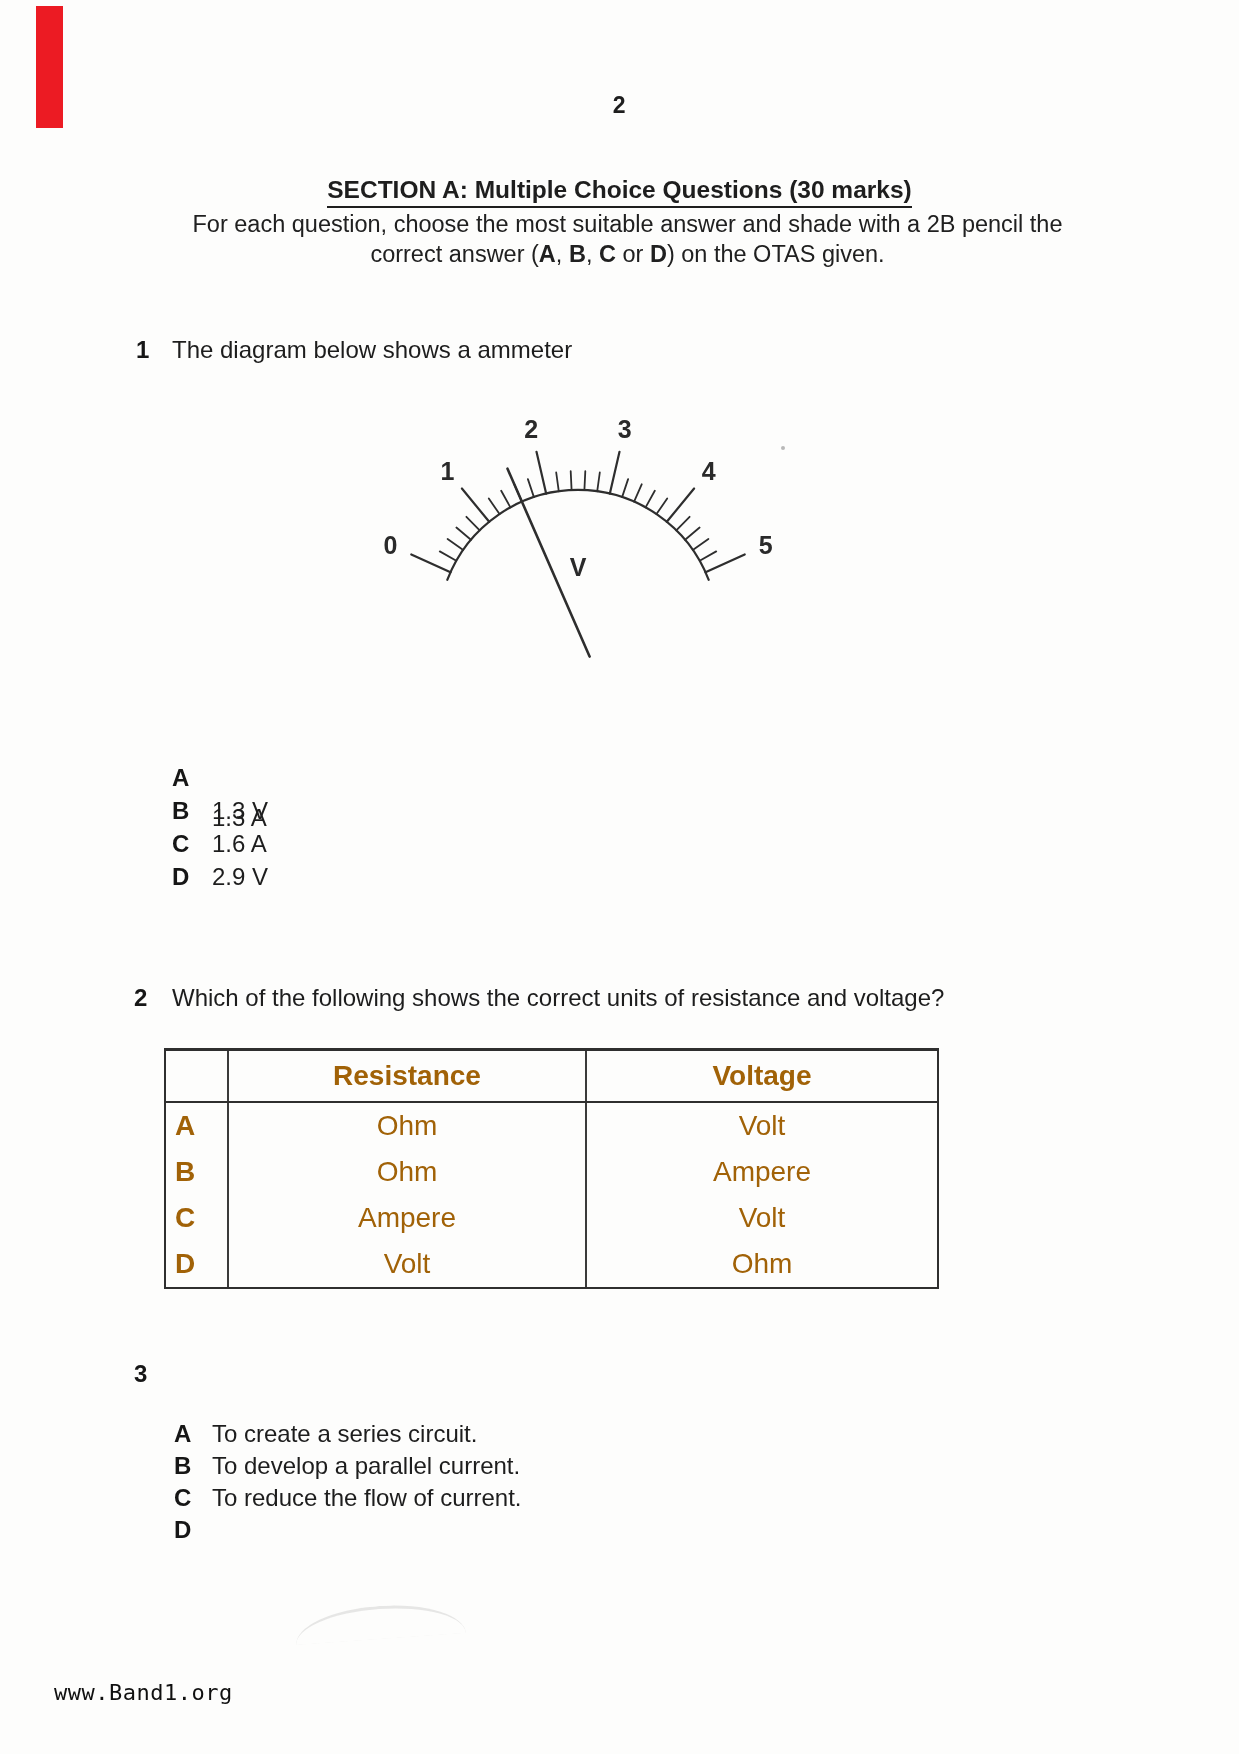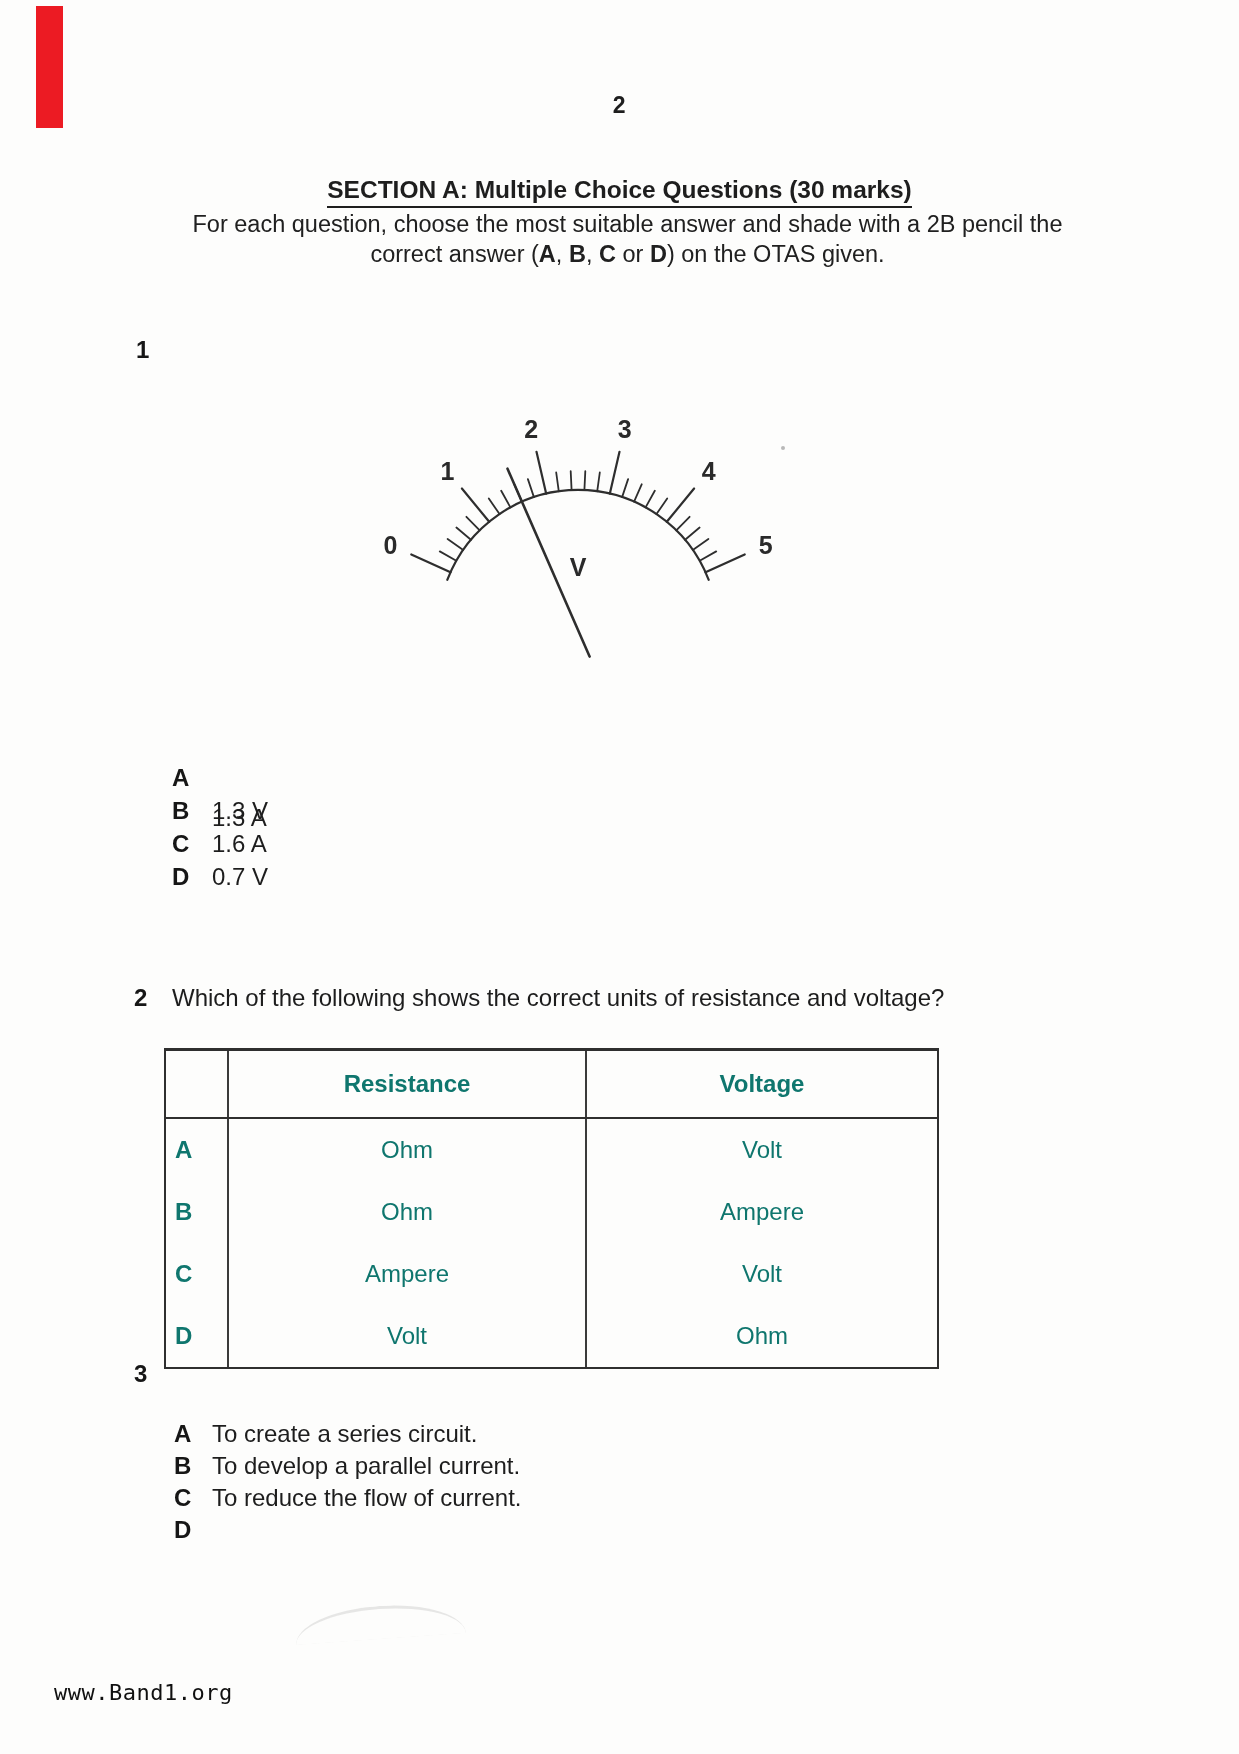--- a/index.html
+++ b/index.html
@@ -20,21 +20,21 @@
   .instr{font-size:23.5px;color:#202020;padding-left:8px;}
   .bseg{font-weight:bold;}
   .qnum{font-size:24px;font-weight:bold;color:#161616;}
   .qtext{font-size:24px;color:#1d1d1d;white-space:nowrap;}
   .opt-letter{font-size:24px;font-weight:bold;color:#161616;}
   .opt-text{font-size:24px;color:#1d1d1d;white-space:nowrap;}
   svg .ln{stroke:#2e2e2e;fill:none;stroke-linecap:round;}
   svg text{font-family:"Liberation Sans",sans-serif;font-weight:bold;fill:#2a2a2a;}
   
   #units-table{border-collapse:collapse;table-layout:fixed;width:771px;background:transparent;}
-  #units-table td,#units-table th{padding:8px;font-size:24px;color:#0f766e;}
+  #units-table td,#units-table th{padding:0;font-size:28px;color:#a16207;}
   #units-table .col-letter{width:62px;}
   #units-table .col-res{width:358px;}
   #units-table .col-vol{width:351px;}
   #units-table thead th{height:50px;font-weight:bold;text-align:center;border-bottom:2.5px solid #2f2f2f;}
   #units-table tbody td{height:46px;}
   #units-table tbody td.letter{font-weight:bold;text-align:left;padding-left:9px;}
   #units-table td.val{text-align:center;}
   .vline{border-left:2px solid #3a3a3a;}
   #table-wrap{border:2px solid #2f2f2f;border-top-width:3.5px;}
   .footer{font-family:"DejaVu Sans Mono", monospace;font-size:22px;color:#101010;letter-spacing:.5px;}
@@ -52,20 +52,21 @@
   <div class="abs center-line pagenum" style="top:92px;">2</div>
 
   <div class="abs center-line heading" style="top:176px;">
     <span class="underlined">SECTION A: Multiple Choice Questions (30 marks)</span>
   </div>
 
   <div class="abs center-line instr" style="top:211px;">For each question, choose the most suitable answer and shade with a 2B pencil the</div>
   <div class="abs center-line instr" style="top:241px;"><span>correct answer (</span><span class="bseg">A</span><span>, </span><span class="bseg">B</span><span>, </span><span class="bseg">C</span><span> or </span><span class="bseg">D</span><span>) on the OTAS given.</span></div>
 
   <div class="abs qnum" style="left:136px;top:336px;">1</div>
+  <div class="abs qtext" style="left:172px;top:336px;">The diagram below shows a ammeter</div>
 
   <svg class="abs" style="left:340px;top:395px;" width="460" height="270" viewBox="0 0 460 270">
     <path class="ln" stroke-width="2.2" d="M107.3 184.8 A140 140 0 0 1 368.7 184.8"></path>
     <path class="ln" stroke-width="2.2" d="M110.5 177.2 L71.3 159.4 M149.2 126.8 L121.9 93.5 M206.2 98.7 L196.5 56.8 M269.8 98.7 L279.5 56.8 M326.8 126.8 L354.1 93.5 M365.5 177.2 L404.7 159.4"></path>
     <path class="ln" stroke-width="1.8" d="M116.3 165.8 L99.8 156.4 M123.2 154.9 L107.6 144 M130.9 144.8 L116.4 132.5 M139.7 135.3 L126.4 121.8 M159.5 119.1 L148.8 103.4 M170.4 112.4 L161.2 95.8 M181.9 106.7 L174.3 89.3 M193.9 102.1 L187.9 84.1 M218.8 96.3 L216.2 77.5 M231.6 95.1 L230.7 76.2 M244.4 95.1 L245.3 76.2 M257.2 96.3 L259.8 77.5 M282.1 102.1 L288.1 84.1 M294.1 106.7 L301.7 89.3 M305.6 112.4 L314.8 95.8 M316.5 119.1 L327.2 103.4 M336.3 135.3 L349.6 121.8 M345.1 144.8 L359.6 132.5 M352.8 154.9 L368.4 144 M359.7 165.8 L376.2 156.4"></path>
     <line class="ln" stroke-width="2.6" x1="167.5" y1="73.7" x2="249.6" y2="261.6"></line>
     <circle cx="443" cy="53" r="2" fill="#8a8a8a" opacity="0.6"></circle>
     <text x="50.4" y="159" font-size="25" text-anchor="middle">0</text>
     <text x="107.4" y="85" font-size="25" text-anchor="middle">1</text>
     <text x="191.2" y="43" font-size="25" text-anchor="middle">2</text>
@@ -76,21 +77,21 @@
   </svg>
 
 
   <div class="abs opt-letter" style="left:172px;top:764px;">A</div>
   <div class="abs opt-text" style="left:212px;top:764px;margin-top:40px;">1.3 A</div>
   <div class="abs opt-letter" style="left:172px;top:797px;">B</div>
   <div class="abs opt-text" style="left:212px;top:797px;">1.3 V</div>
   <div class="abs opt-letter" style="left:172px;top:830px;">C</div>
   <div class="abs opt-text" style="left:212px;top:830px;">1.6 A</div>
   <div class="abs opt-letter" style="left:172px;top:863px;">D</div>
-  <div class="abs opt-text" style="left:212px;top:863px;">0.7 V</div>
+  <div class="abs opt-text" style="left:212px;top:863px;">2.9 V</div>
 
   <div class="abs qnum" style="left:134px;top:984px;">2</div>
   <div class="abs qtext" style="left:172px;top:984px;">Which of the following shows the correct units of resistance and voltage?</div>
 
   <div id="table-wrap" class="abs" style="left:164px;top:1048px;">
     <table id="units-table">
       <colgroup>
           <col class="col-letter">
           <col class="col-res">
           <col class="col-vol">

